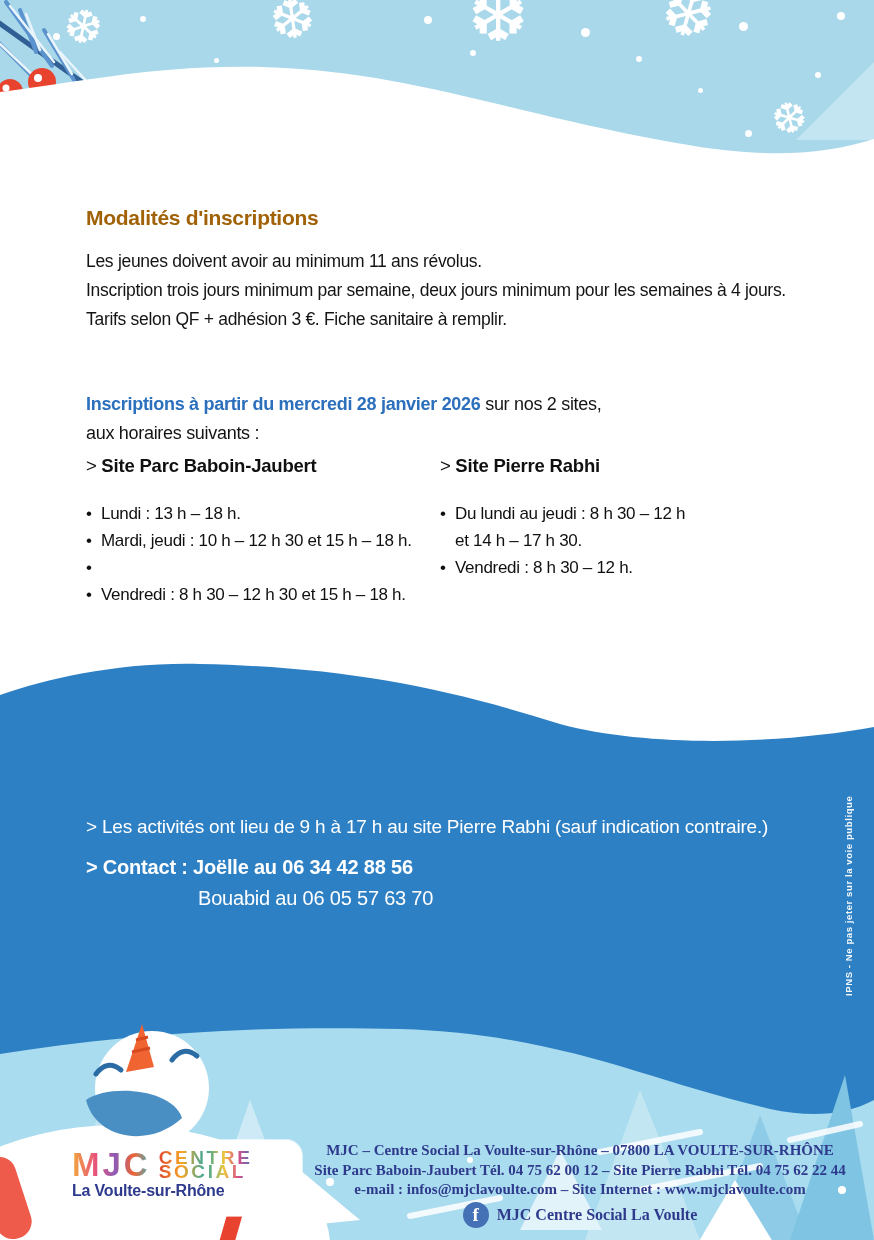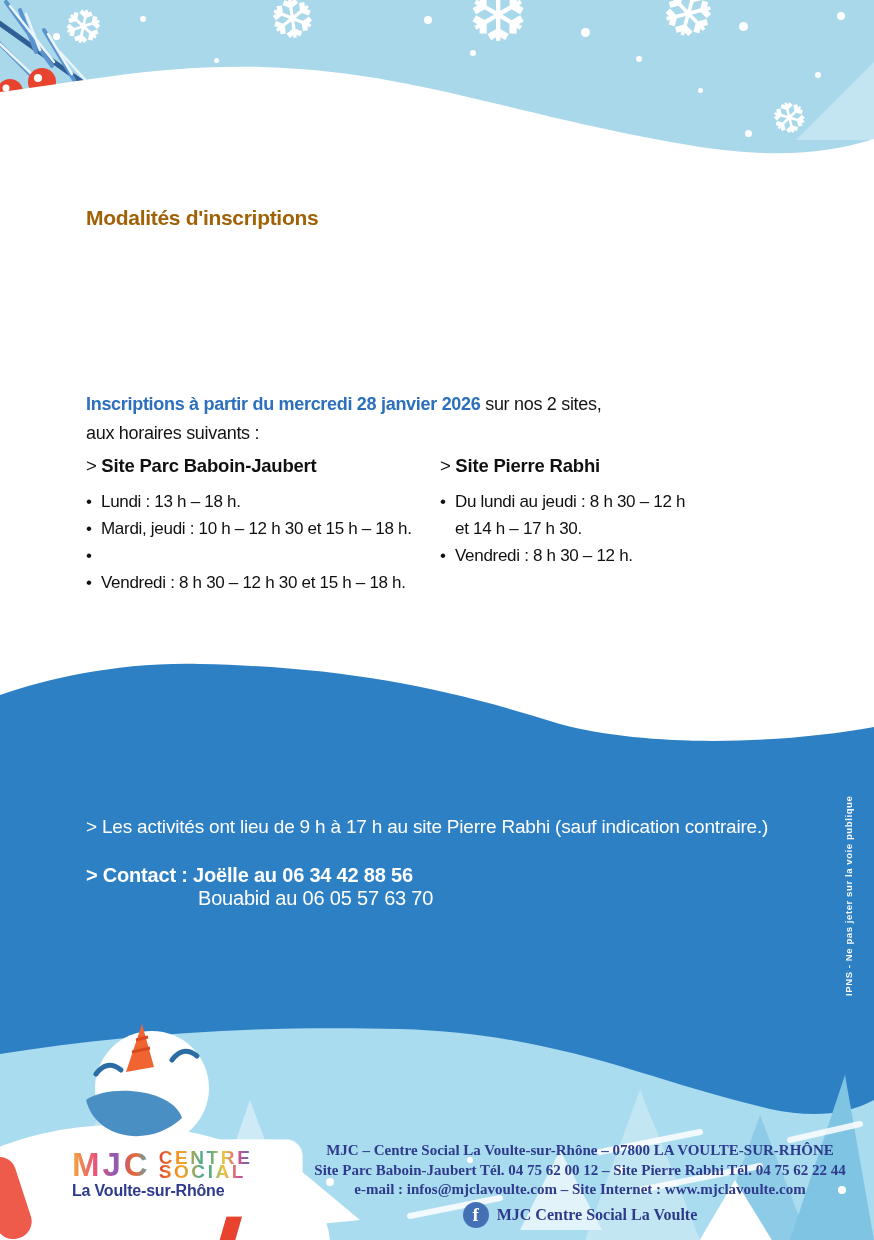--- a/index.html
+++ b/index.html
@@ -11,30 +11,30 @@
   
   .flake{position:absolute;color:#ffffff;line-height:1;user-select:none;}
   .dot{position:absolute;background:#ffffff;border-radius:50%;}
 
   
   .h1{left:86px;top:206px;font-size:21px;font-weight:bold;color:#a16207;letter-spacing:-0.3px;}
   .intro{left:86px;top:247px;width:730px;font-size:17.5px;line-height:29px;color:#141414;letter-spacing:-0.3px;}
   .reg{left:86px;top:390px;width:730px;font-size:18px;line-height:29px;color:#141414;letter-spacing:-0.3px;}
   .reg b{color:#2b6fbd;}
   .site-col{top:455px;width:350px;letter-spacing:-0.3px;}
-  .site-col .site-head{font-size:18.5px;color:#101010;margin-bottom:11px;}
+  .site-col .site-head{font-size:18.5px;color:#101010;margin-bottom:23px;}
   .site-col .site-head b{letter-spacing:-0.2px;}
   .hour-row{display:flex;font-size:17px;color:#101010;line-height:27px;}
   .hour-row .bullet{width:15px;flex:0 0 15px;}
   .hours{white-space:pre-line;}
 
   
   .blue-txt{color:#ffffff;letter-spacing:-0.2px;}
   .activities{left:86px;top:816px;font-size:19px;}
-  .contact1{left:86px;top:856px;font-size:20px;font-weight:bold;margin-top:8px;}
+  .contact1{left:86px;top:856px;font-size:20px;font-weight:bold;}
   .contact2{left:198px;top:887px;font-size:20px;font-weight:normal;}
   .side-note{left:843px;top:768px;height:228px;font-size:9.5px;font-weight:bold;color:#ffffff;
              writing-mode:vertical-rl;transform:rotate(180deg);letter-spacing:0.6px;opacity:.95;}
 
   
   .logo-card{left:50px;top:1140px;width:252px;height:76px;background:#ffffff;border-radius:16px;
              box-shadow:0 0 0 1px rgba(255,255,255,.6);}
   .logo-row{display:flex;align-items:flex-start;padding:9px 0 0 22px;}
   .logo-mjc{font-size:33px;font-weight:bold;letter-spacing:3px;line-height:32px;
             background:linear-gradient(90deg,#f2a93b 0%,#e8537a 30%,#8e5bb5 55%,#f06432 78%,#3bb4c9 100%);
@@ -105,20 +105,25 @@
     <span class="dot" style="left:636px;top:56px;width:6px;height:6px;"></span>
     <span class="dot" style="left:739px;top:22px;width:9px;height:9px;"></span>
     <span class="dot" style="left:837px;top:12px;width:8px;height:8px;"></span>
     <span class="dot" style="left:815px;top:72px;width:6px;height:6px;"></span>
     <span class="dot" style="left:698px;top:88px;width:5px;height:5px;"></span>
     <span class="dot" style="left:745px;top:130px;width:7px;height:7px;"></span>
   </div>
 
   <div class="abs h1">Modalités d'inscriptions</div>
 
+  <div class="abs intro">
+    <div>Les jeunes doivent avoir au minimum 11 ans révolus.</div>
+    <div>Inscription trois jours minimum par semaine, deux jours minimum pour les semaines à 4 jours.</div>
+    <div>Tarifs selon QF + adhésion 3 €. Fiche sanitaire à remplir.</div>
+  </div>
 
   <div class="abs reg">
     <div><b>Inscriptions à partir du mercredi 28 janvier 2026</b><span> sur nos 2 sites,</span></div>
     <div>aux horaires suivants :</div>
   </div>
 
   <div class="abs site-col" style="left:86px;">
     <div class="site-head"><span>&gt;</span> <b>Site Parc Baboin-Jaubert</b></div>
     <div class="hour-row">
         <span class="bullet">•</span>

